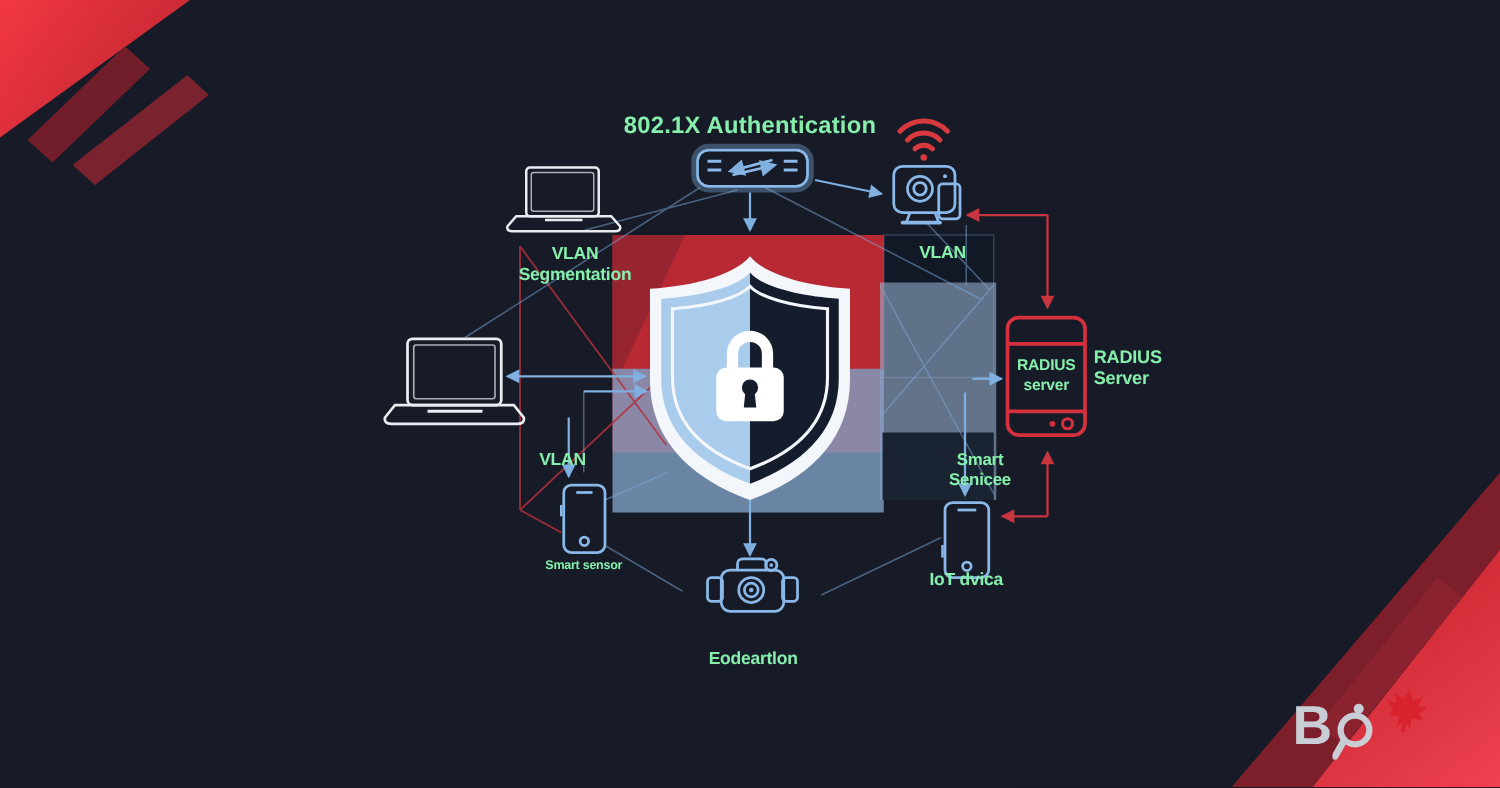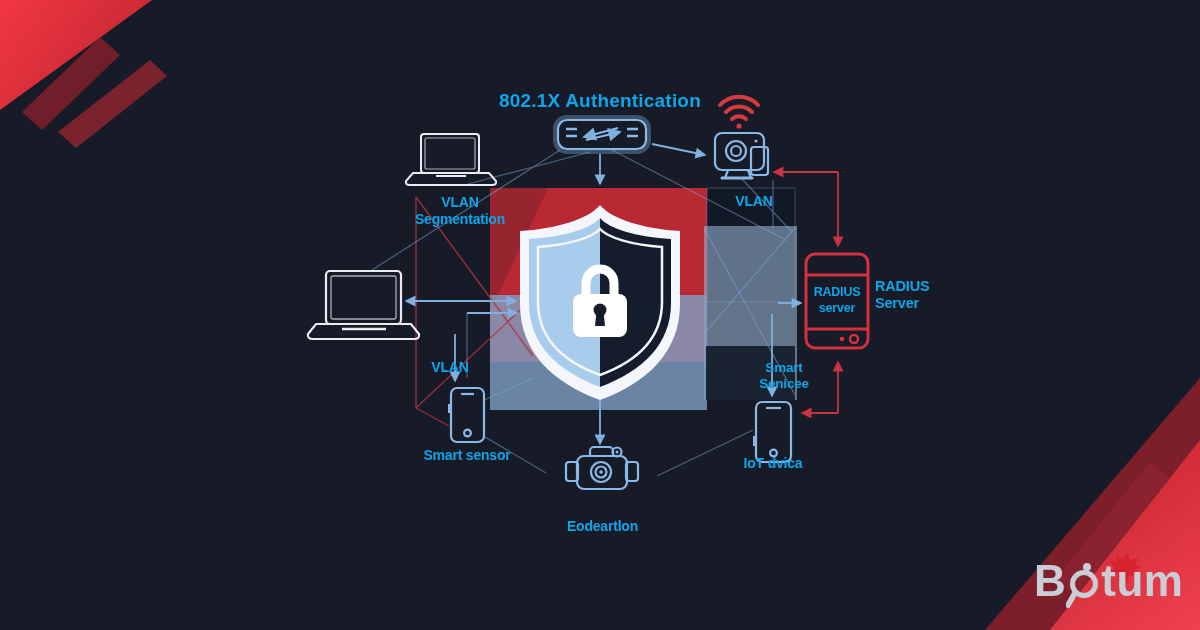--- a/index.html
+++ b/index.html
@@ -3,21 +3,21 @@
 <meta charset="utf-8">
 <style>
   html,body{margin:0;padding:0;background:#0e131d;}
   .stage{
     position:relative;width:1200px;height:630px;overflow:hidden;
     background:#161b27;
     font-family:"Liberation Sans","DejaVu Sans",sans-serif;
   }
   svg.canvas{position:absolute;left:0;top:0;}
   .lbl{
-    position:absolute;font-weight:700;color:#0ea5e9;text-align:center;
+    position:absolute;font-weight:700;color:#86efac;text-align:center;
     line-height:1.18;letter-spacing:-0.2px;
   }
   .lbl .ln{display:block;}
   .title{font-size:19px;letter-spacing:0.2px;}
   .logo{
     position:absolute;left:1034px;top:556px;height:70px;display:flex;
     align-items:flex-start;font-weight:700;font-size:44px;color:#c9cdd6;
     letter-spacing:0.5px;line-height:50px;
   }
   .logo .txt{position:relative;z-index:2;}
@@ -207,21 +207,21 @@
 
   <div class="lbl" style="left:392px;top:194px;width:136px;font-size:14px;">
     <span class="ln">VLAN</span>
     <span class="ln">Segmentation</span>
   </div>
 
   <div class="lbl" style="left:716px;top:193px;width:76px;font-size:14px;">VLAN</div>
 
   <div class="lbl" style="left:417px;top:359px;width:66px;font-size:14px;">VLAN</div>
 
-  <div class="lbl" style="left:407px;top:447px;width:120px;font-size:14px;">Smart sensor</div>
+  <div class="lbl" style="left:407px;top:447px;width:120px;font-size:10px;">Smart sensor</div>
 
   <div class="lbl" style="left:550px;top:518px;width:105px;font-size:14px;">Eodeartlon</div>
 
   <div class="lbl" style="left:744px;top:360px;width:80px;font-size:13.5px;">
     <span class="ln">Smart</span>
     <span class="ln">Senicee</span>
   </div>
 
   <div class="lbl" style="left:735px;top:455px;width:76px;font-size:14px;">IoT dvica</div>
 
@@ -241,16 +241,15 @@
                L2.6,3.4 L3,8 L0,4.8 L-3,8 L-2.6,3.4 L-8,3.2 L-5.6,0.9 L-9,-2.8
                L-4.8,-2.4 L-6.2,-6.8 L-2,-4.8 Z"></path>
       <rect x="-0.8" y="4.5" width="1.6" height="5.5" fill="#d8232f"></rect>
     </svg>
     <span class="txt">B</span>
     <svg class="mag" width="36" height="56" viewBox="0 0 36 56">
       <circle cx="18" cy="22" r="11.5" stroke="#c9cdd6" stroke-width="5" fill="none"></circle>
       <circle cx="21" cy="5" r="4" fill="#c9cdd6"></circle>
       <line x1="9" y1="31" x2="2" y2="43" stroke="#c9cdd6" stroke-width="5.5" stroke-linecap="round"></line>
     </svg>
-    <span class="txt">tum</span>
   </div>
 
 </div>
 
 </body></html>

